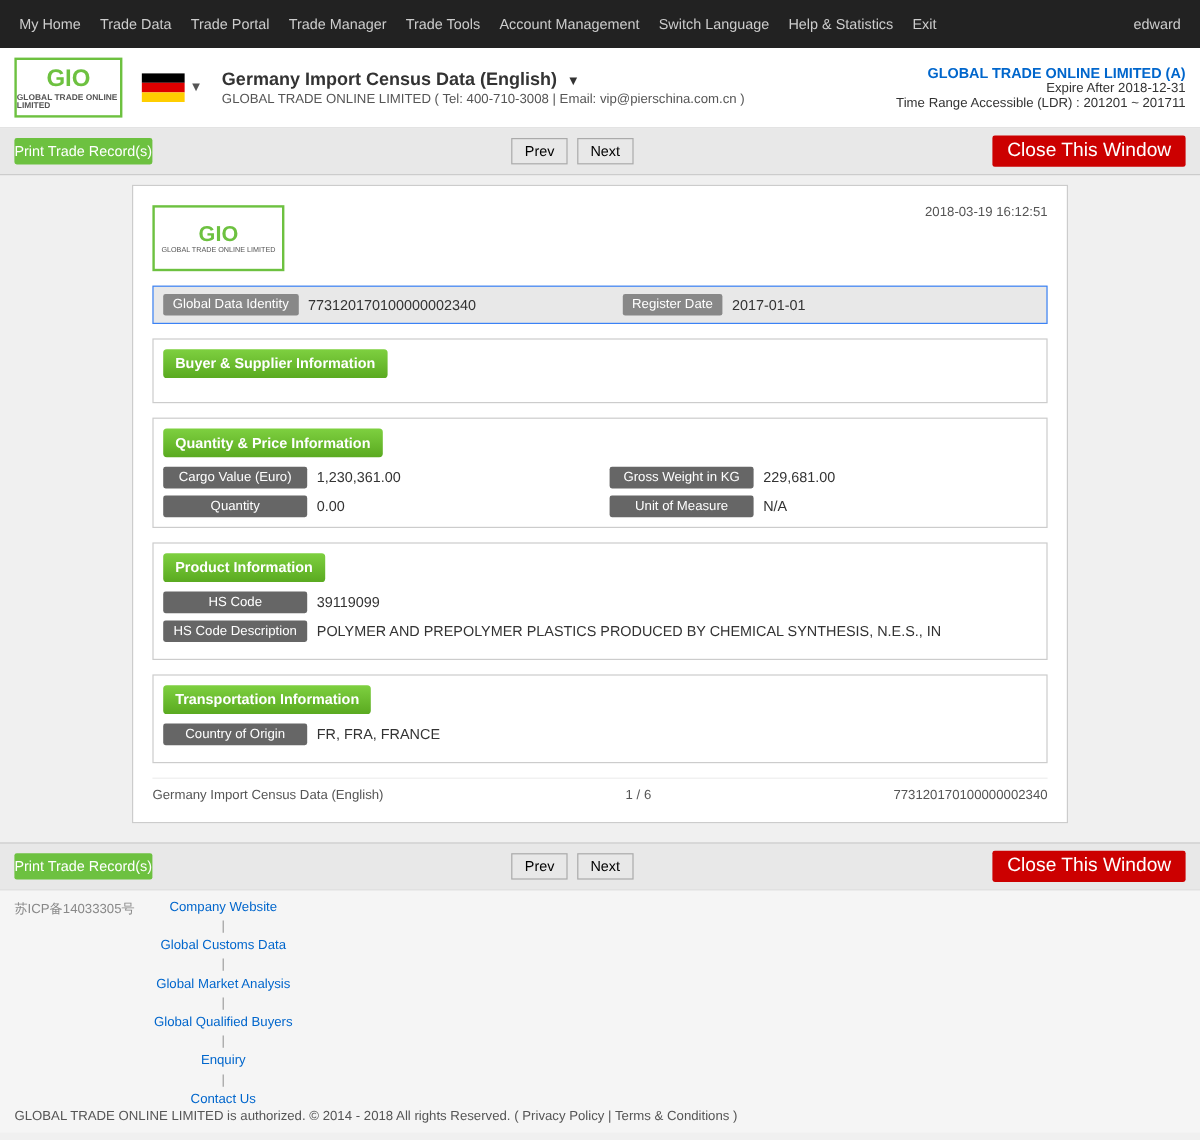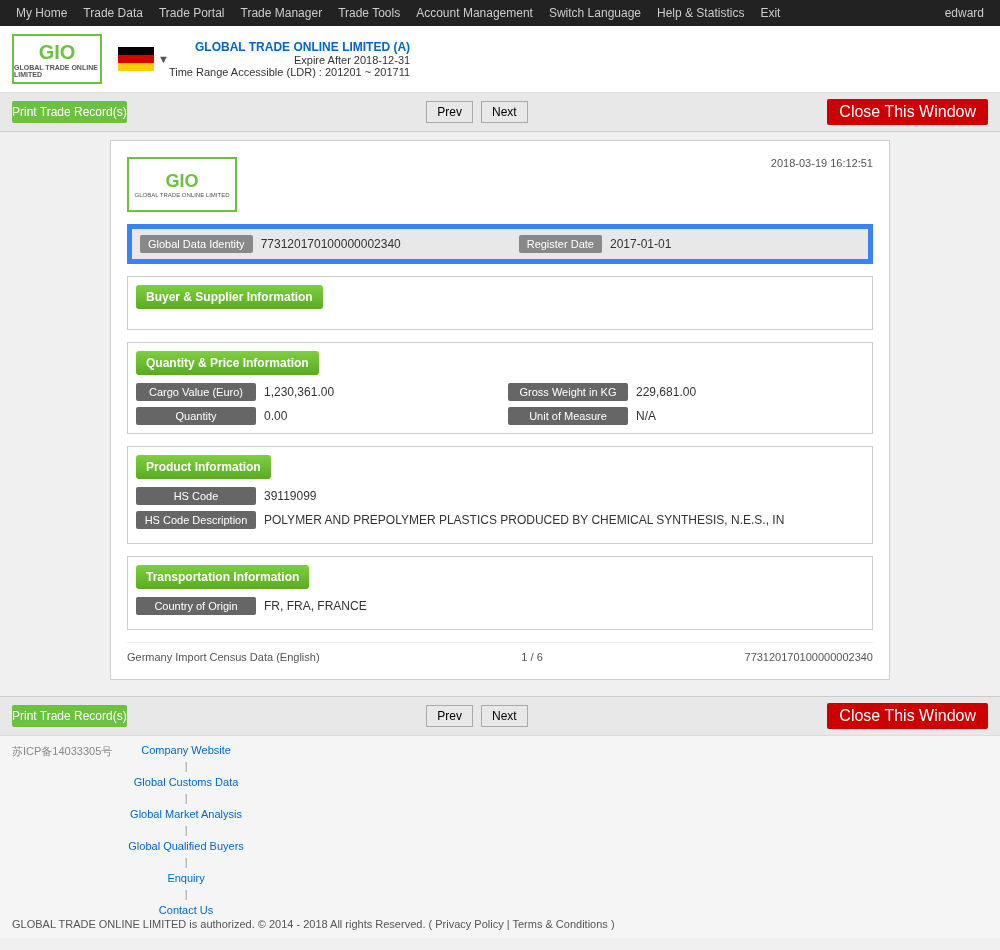--- a/index.html
+++ b/index.html
@@ -5,21 +5,21 @@
     * { box-sizing: border-box; margin: 0; padding: 0; }
     body { font-family: Arial, sans-serif; font-size: 12px; background: #f0f0f0; color: #333; }
 
     
     .top-nav {
       background: #222;
       color: #ccc;
       display: flex;
       align-items: center;
       padding: 0 8px;
-      height: 26px;
+      height: 40px;
       font-size: 12px;
     }
     .top-nav-item {
       padding: 0 8px;
       cursor: pointer;
       color: #ccc;
       line-height: 26px;
     }
     .top-nav-spacer { flex: 1; }
     .top-nav-user { color: #ccc; padding: 0 8px; }
@@ -131,21 +131,21 @@
     .card-logo-sub { font-size: 6px; color: #555; }
     .card-timestamp { font-size: 11px; color: #555; }
 
     
     .identity-row {
       display: flex;
       gap: 8px;
       margin-bottom: 12px;
       background: #e8e8e8;
       padding: 6px 8px;
-      border: 5px solid #3b82f6;
+      border: 1px solid #3b82f6;
       align-items: center;
     }
     .field-label {
       background: #888;
       color: #fff;
       padding: 3px 8px;
       font-size: 11px;
       white-space: nowrap;
       border-radius: 2px;
     }
@@ -262,20 +262,27 @@
       <span class="logo-sub">GLOBAL TRADE ONLINE LIMITED</span>
     </div>
   </div>
   <div class="flag-area">
     <div class="flag">
       <div class="flag-black"></div>
       <div class="flag-red"></div>
       <div class="flag-gold"></div>
     </div>
     <span class="flag-dropdown">▼</span>
+  </div>
+  <div class="title-area">
+    <div class="title-main">
+      <span>Germany Import Census Data (English)</span>
+      <span style="font-size:11px;margin-left:4px;cursor:pointer;">▼</span>
+    </div>
+    <div class="title-sub">GLOBAL TRADE ONLINE LIMITED ( Tel: 400-710-3008  |  Email: vip@pierschina.com.cn )</div>
   </div>
   <div class="company-info">
     <div class="company-name">GLOBAL TRADE ONLINE LIMITED (A)</div>
     <div class="company-expire">Expire After 2018-12-31</div>
     <div class="company-ldr">Time Range Accessible (LDR) : 201201 ~ 201711</div>
   </div>
 </div>
 
 <div class="toolbar">
   <button class="btn-print">Print Trade Record(s)</button>

